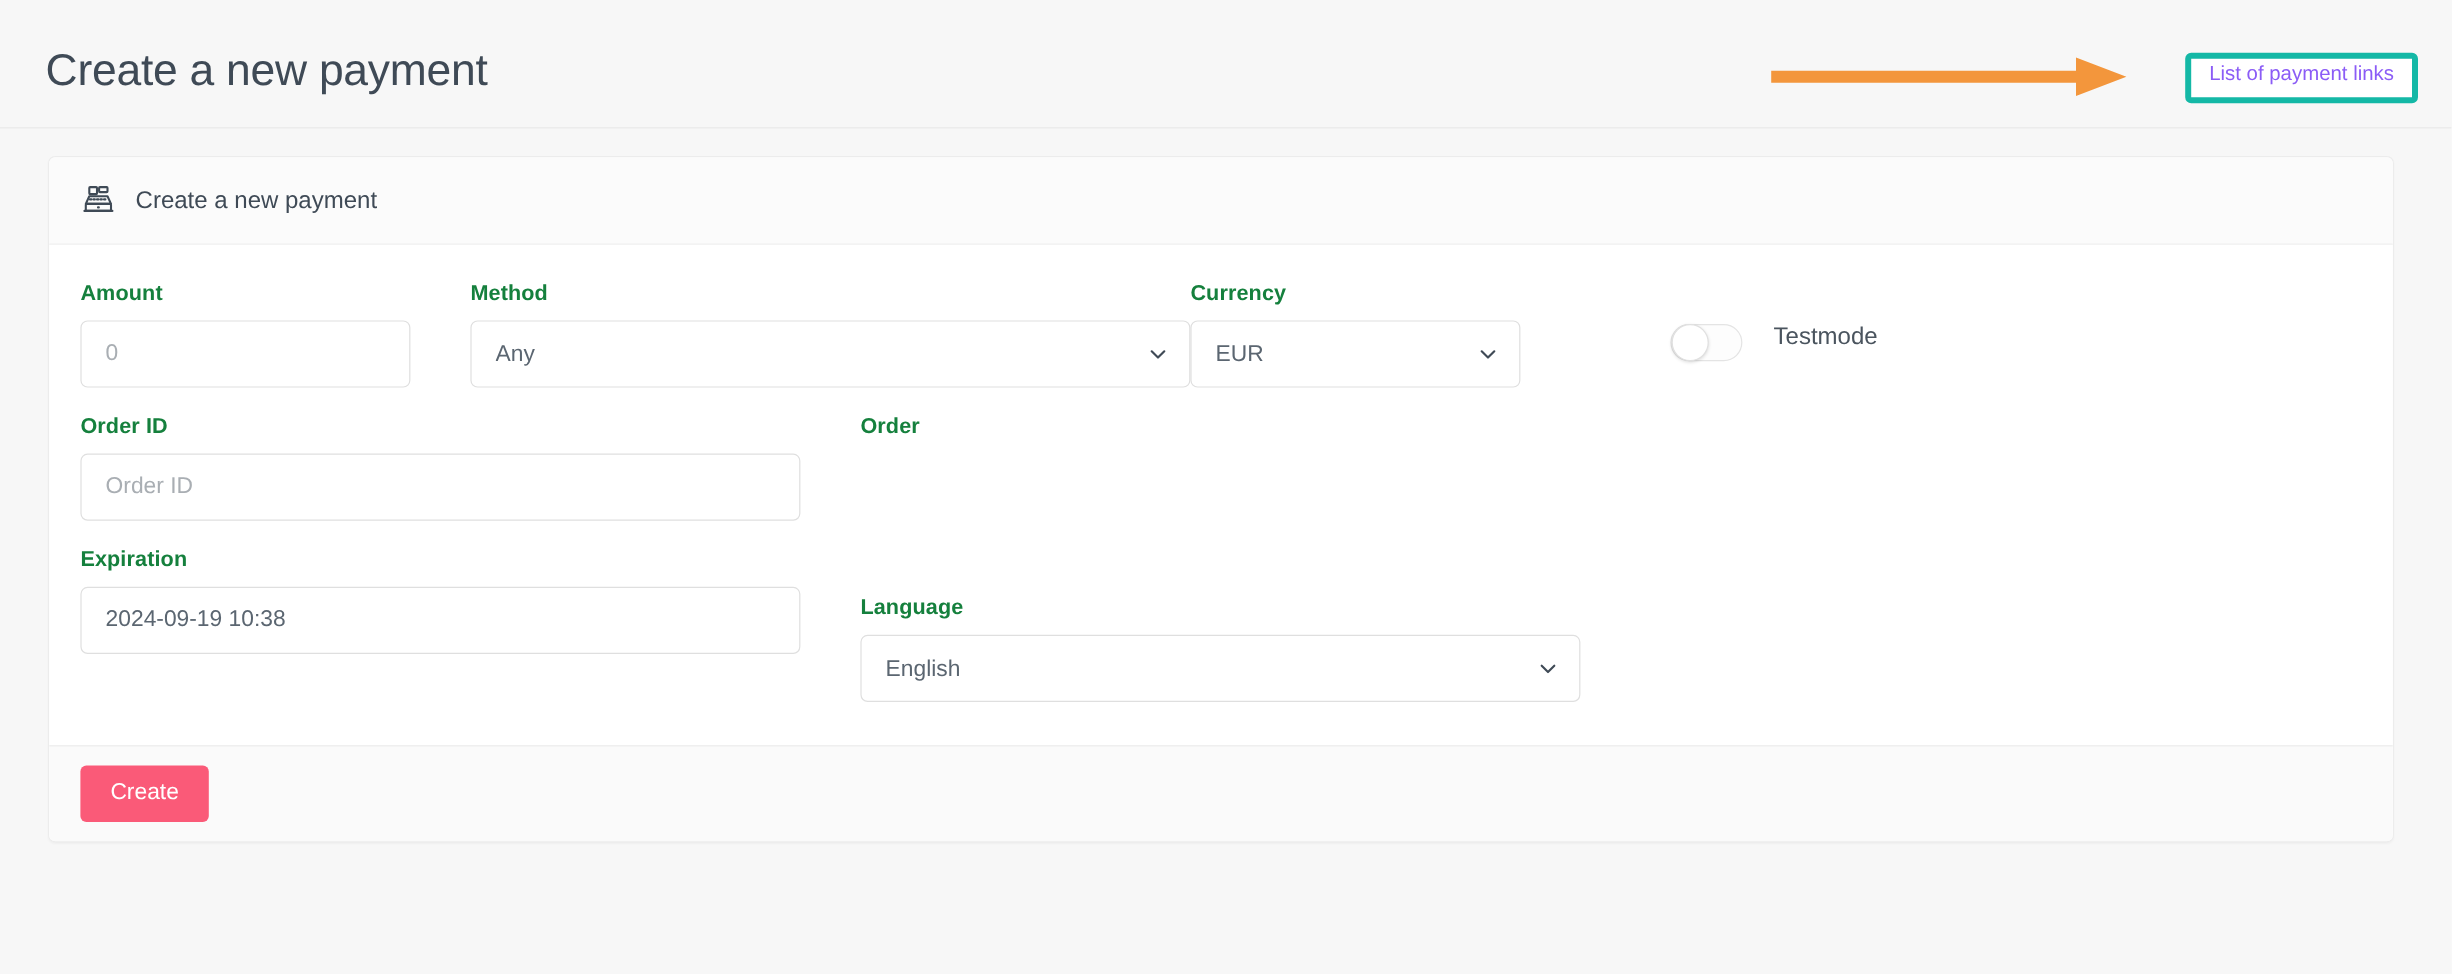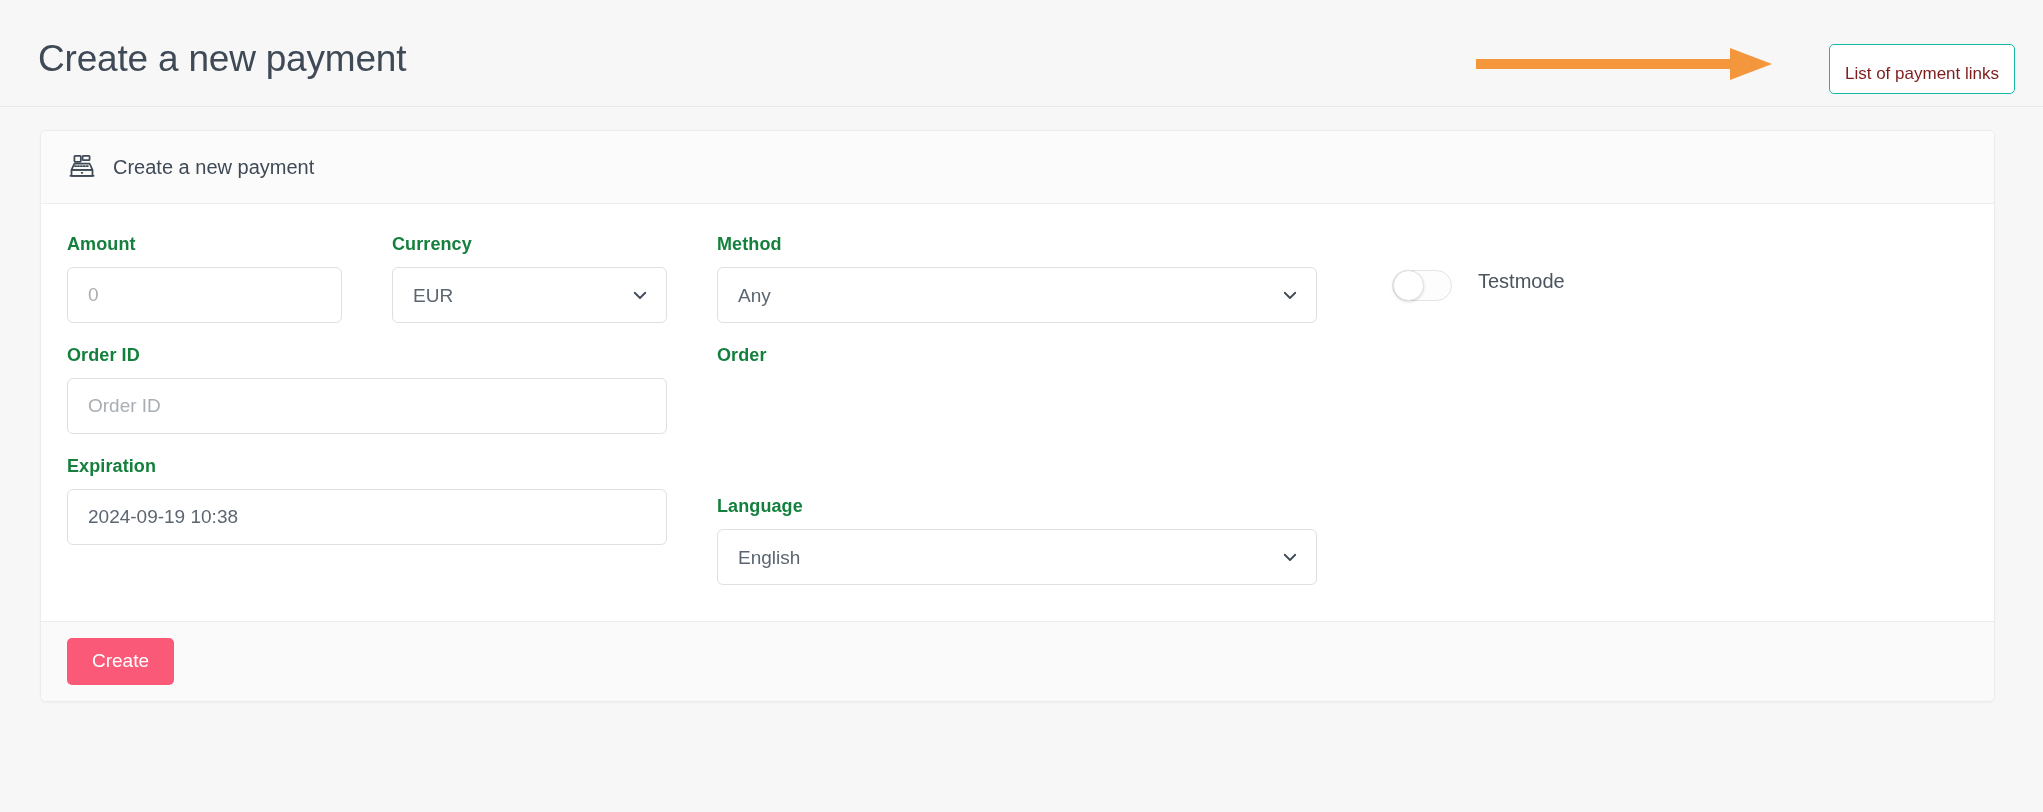--- a/index.html
+++ b/index.html
@@ -28,26 +28,26 @@
     color: #3f4a56;
     white-space: nowrap;
   }
   .header-actions {
     position: absolute;
     right: 28px;
     top: 44px;
   }
   .btn-outline {
     display: inline-block;
-    padding: 20px 15px 9px;
+    padding: 4px 15px 9px;
     font-size: 17px;
     line-height: 1.1;
-    color: #7f1d1d;
-    background: #ffffff;
-    border: 1px solid #14b8a6;
+    color: #8b5cf6;
+    background: #ffffff;
+    border: 5px solid #14b8a6;
     border-radius: 5px;
     cursor: pointer;
     white-space: nowrap;
   }
 
   
   .annot-arrow {
     position: absolute;
     left: 1472px;
     top: 44px;
@@ -245,44 +245,44 @@
 
   <div class="card-body">
 
     <div class="form-row">
 
       <div class="field col-amount">
         <label class="field-label">Amount</label>
         <input class="control" type="text" placeholder="0" style="">
       </div>
 
+      <div class="field col-method">
+        <label class="field-label">Method</label>
+        <div class="select-wrap">
+          <select class="control">
+            <option>Any</option>
+          </select>
+          <svg class="select-chevron" viewBox="0 0 24 24" fill="none" stroke="currentColor" stroke-width="2.4" stroke-linecap="round" stroke-linejoin="round">
+            <polyline points="5,9 12,16 19,9"></polyline>
+          </svg>
+        </div>
+      </div>
+
       <div class="field col-currency">
         <label class="field-label">Currency</label>
         <div class="select-wrap">
           <select class="control">
             <option>EUR</option>
           </select>
           <svg class="select-chevron" viewBox="0 0 24 24" fill="none" stroke="currentColor" stroke-width="2.4" stroke-linecap="round" stroke-linejoin="round">
             <polyline points="5,9 12,16 19,9"></polyline>
           </svg>
         </div>
       </div>
 
-      <div class="field col-method">
-        <label class="field-label">Method</label>
-        <div class="select-wrap">
-          <select class="control">
-            <option>Any</option>
-          </select>
-          <svg class="select-chevron" viewBox="0 0 24 24" fill="none" stroke="currentColor" stroke-width="2.4" stroke-linecap="round" stroke-linejoin="round">
-            <polyline points="5,9 12,16 19,9"></polyline>
-          </svg>
-        </div>
-      </div>
-
       <div class="toggle-block">
         <div class="toggle">
           <div class="toggle-knob"></div>
         </div>
         <span class="toggle-label">Testmode</span>
       </div>
 
     </div>
 
     <div class="form-row">

